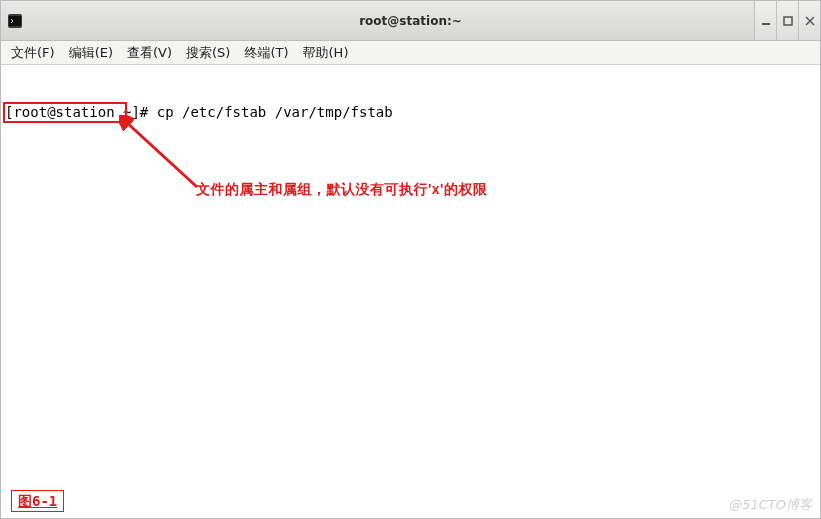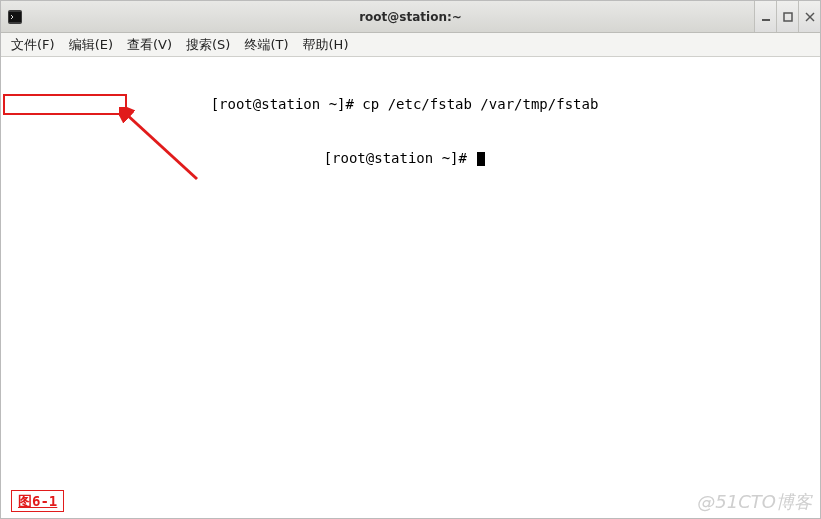--- a/index.html
+++ b/index.html
@@ -7,21 +7,21 @@
     width: 821px;
     height: 519px;
     background: #ffffff;
     font-family: "DejaVu Sans", "Liberation Sans", sans-serif;
     font-size: 13px;
     position: relative;
     overflow: hidden;
     border: 1px solid #bbb;
   }
   .titlebar {
-    height: 32px;
+    height: 40px;
     background: linear-gradient(#e8e8e6, #d6d6d2);
     border-bottom: 1px solid #bcbcb8;
     display: flex;
     align-items: center;
     position: relative;
   }
   .titlebar .icon {
     width: 16px; height: 16px;
     margin-left: 6px;
     display: inline-flex; align-items: center; justify-content: center;
@@ -67,21 +67,20 @@
     background: #ffffff;
     font-family: "DejaVu Sans Mono", "Liberation Mono", monospace;
     font-size: 14px;
     line-height: 18px;
     color: #000;
     padding: 2px 16px 2px 4px;
     white-space: pre;
     position: relative;
     height: calc(519px - 24px - 24px - 26px);
     overflow: hidden;
-    text-align: center;
   }
   .terminal .line { white-space: pre; }
   .cursor {
     display: inline-block;
     width: 8px;
     height: 14px;
     background: #000;
     vertical-align: text-bottom;
     margin-left: 2px;
   }
@@ -122,21 +121,21 @@
     line-height: 20px;
     background: #fff;
     font-family: "SimSun", "Microsoft YaHei", monospace;
     text-decoration: underline;
   }
   .watermark {
     position: absolute;
     right: 8px;
     bottom: 4px;
     color: #cfcfcf;
-    font-size: 18px;
+    font-size: 13px;
     font-style: italic;
     margin-top: 16px;
   }
 </style>
 </head>
 <body>
 
 <div class="titlebar">
   <span class="icon">
     <svg width="14" height="14" viewBox="0 0 14 14">
@@ -170,33 +169,33 @@
   <span class="menu-item">文件(F)</span>
   <span class="menu-item">编辑(E)</span>
   <span class="menu-item">查看(V)</span>
   <span class="menu-item">搜索(S)</span>
   <span class="menu-item">终端(T)</span>
   <span class="menu-item">帮助(H)</span>
 </div>
 
 <div class="terminal">
   <div class="line">[root@station ~]# cp /etc/fstab /var/tmp/fstab</div>
-  <div class="line"><span>[root@station ~]# </span><span class="cursor"></span></div>
 
   
   <div class="perm-box"></div>
 
   
   <svg class="arrow-svg" width="90" height="80">
     <defs>
       <marker id="ah" markerWidth="10" markerHeight="10" refX="2" refY="3" orient="auto" markerUnits="strokeWidth">
         <path d="M0,0 L0,6 L8,3 z" fill="#e11b1b"></path>
       </marker>
     </defs>
     <line x1="78" y1="72" x2="6" y2="6" stroke="#e11b1b" stroke-width="3" marker-end="url(#ah)"></line>
   </svg>
 
   
+  <div class="annotation">文件的属主和属组，默认没有可执行'x'的权限</div>
 </div>
 
 <div class="figure-label-box">图6-1</div>
 
 <div class="watermark">@51CTO博客</div>
 
 </body></html>

